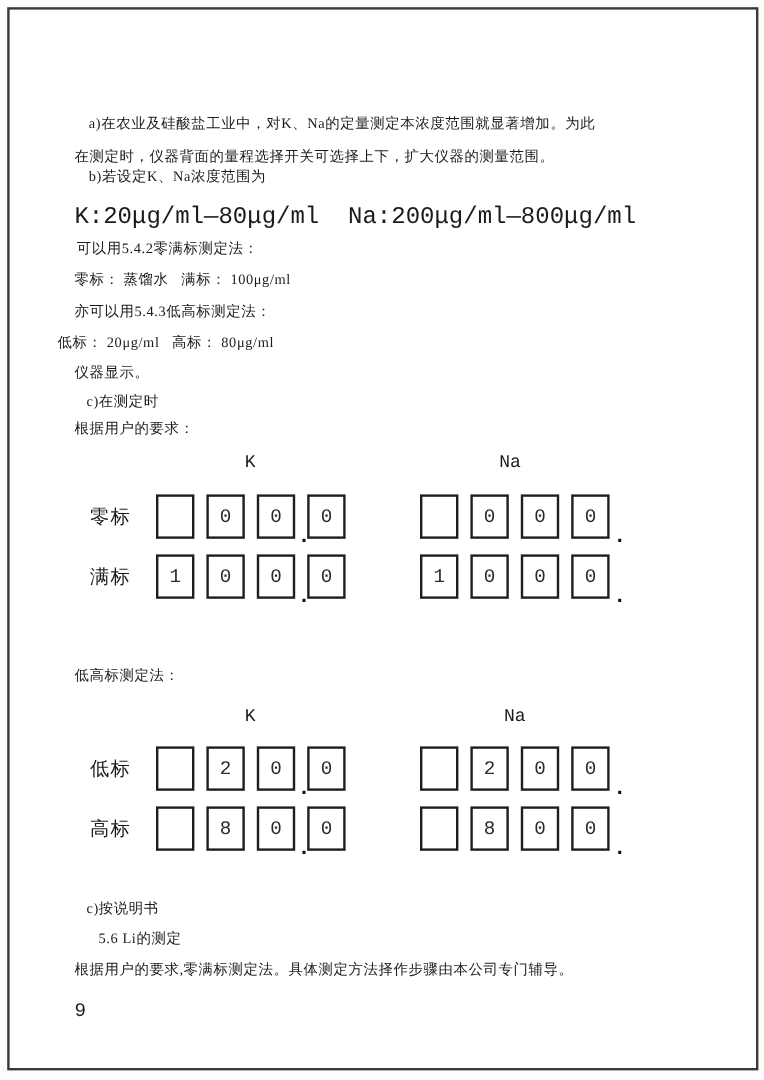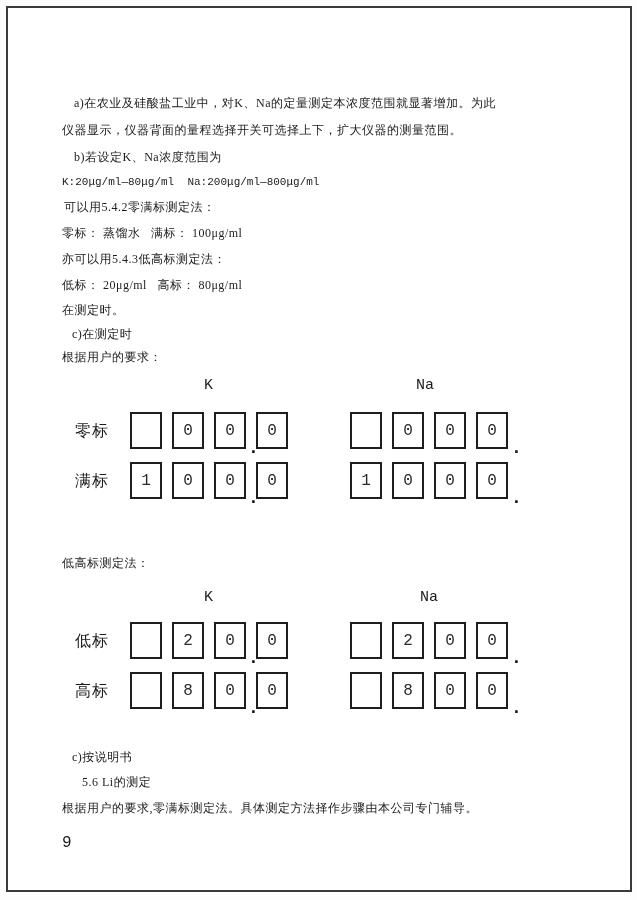--- a/index.html
+++ b/index.html
@@ -13,21 +13,21 @@
   .page-frame{
     position:absolute;left:6px;top:6px;width:626px;height:886px;
     border:2px solid #3a3a3a;background:#ffffff;box-sizing:border-box;
   }
   .tline{
     position:absolute;white-space:pre;
     font-size:12px;letter-spacing:0.5px;line-height:20px;
   }
   .mono{
     font-family:"Liberation Mono","DejaVu Sans Mono",monospace;
-    letter-spacing:0px;font-size:11px;
+    letter-spacing:0px;font-size:20px;
   }
   .disp-header{position:absolute;left:0;width:637px;height:20px;}
   .disp-header span{position:absolute;font-size:15px;
     font-family:"Liberation Mono","DejaVu Sans Mono",monospace;}
   .disp-row{position:absolute;left:0;width:572px;height:40px;}
   .row-label{position:absolute;left:75px;top:9px;font-size:16px;letter-spacing:1px;}
   .dbox{
     position:absolute;top:0;width:32px;height:37px;box-sizing:border-box;
     border:2px solid #1e1e1e;background:#fff;
     display:flex;align-items:center;justify-content:center;
@@ -40,28 +40,28 @@
   }
   .page-num{position:absolute;left:62px;top:834px;font-size:16px;
     font-family:"Liberation Mono","DejaVu Sans Mono",monospace;}
 </style>
 </head>
 <body>
 
 <div class="page-frame"></div>
 
 <div class="tline" style="left:74px;top:93px">a)在农业及硅酸盐工业中，对K、Na的定量测定本浓度范围就显著增加。为此</div>
-<div class="tline" style="left:62px;top:120px">仪器显示，仪器背面的量程选择开关可选择上下，扩大仪器的测量范围。</div>
-<div class="tline" style="left:74px;top:147px">b)若设定K、Na浓度范围为</div>
+<div class="tline" style="left:62px;top:120px">在测定时，仪器背面的量程选择开关可选择上下，扩大仪器的测量范围。</div>
+<div class="tline" style="left:74px;top:137px">b)若设定K、Na浓度范围为</div>
 <div class="tline mono" style="left:62px;top:172px">K:20μg/ml—80μg/ml  Na:200μg/ml—800μg/ml</div>
 <div class="tline" style="left:64px;top:197px">可以用5.4.2零满标测定法：</div>
 <div class="tline" style="left:62px;top:223px">零标： 蒸馏水   满标： 100μg/ml</div>
 <div class="tline" style="left:62px;top:249px">亦可以用5.4.3低高标测定法：</div>
-<div class="tline" style="left:62px;top:275px">低标： 20μg/ml   高标： 80μg/ml</div>
-<div class="tline" style="left:62px;top:300px">在测定时。</div>
+<div class="tline" style="left:48px;top:275px">低标： 20μg/ml   高标： 80μg/ml</div>
+<div class="tline" style="left:62px;top:300px">仪器显示。</div>
 <div class="tline" style="left:72px;top:324px">c)在测定时</div>
 <div class="tline" style="left:62px;top:347px">根据用户的要求：</div>
 
 <div class="disp-header" style="top:377px">
   <span style="left:204px">K</span>
   <span style="left:416px">Na</span>
 </div>
 
 <div class="disp-row" style="top:412px">
   <span class="row-label">零标</span>

